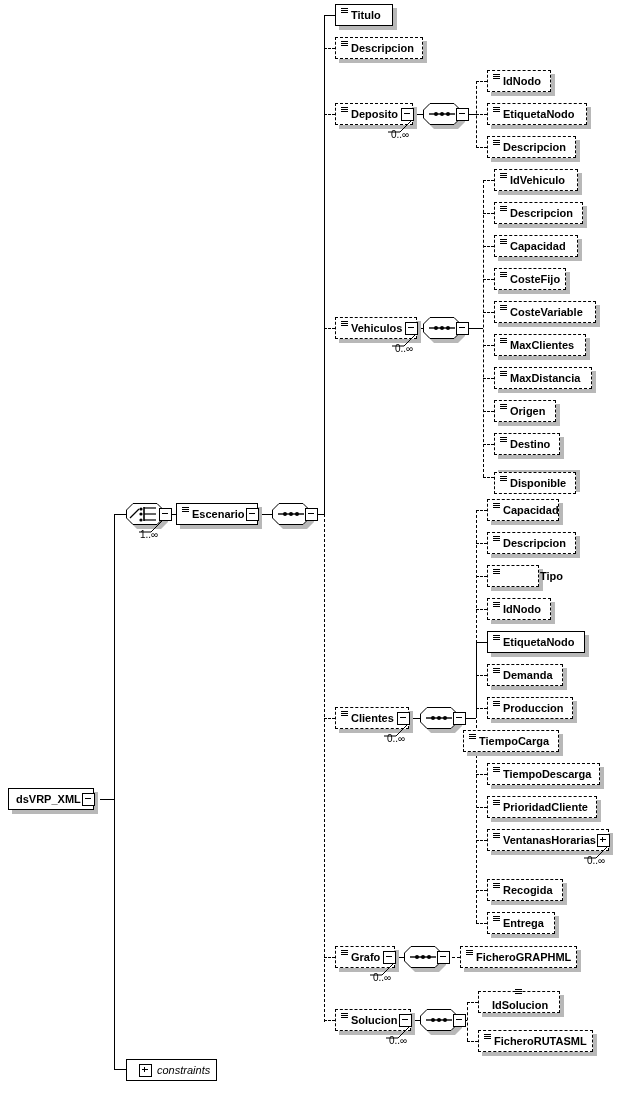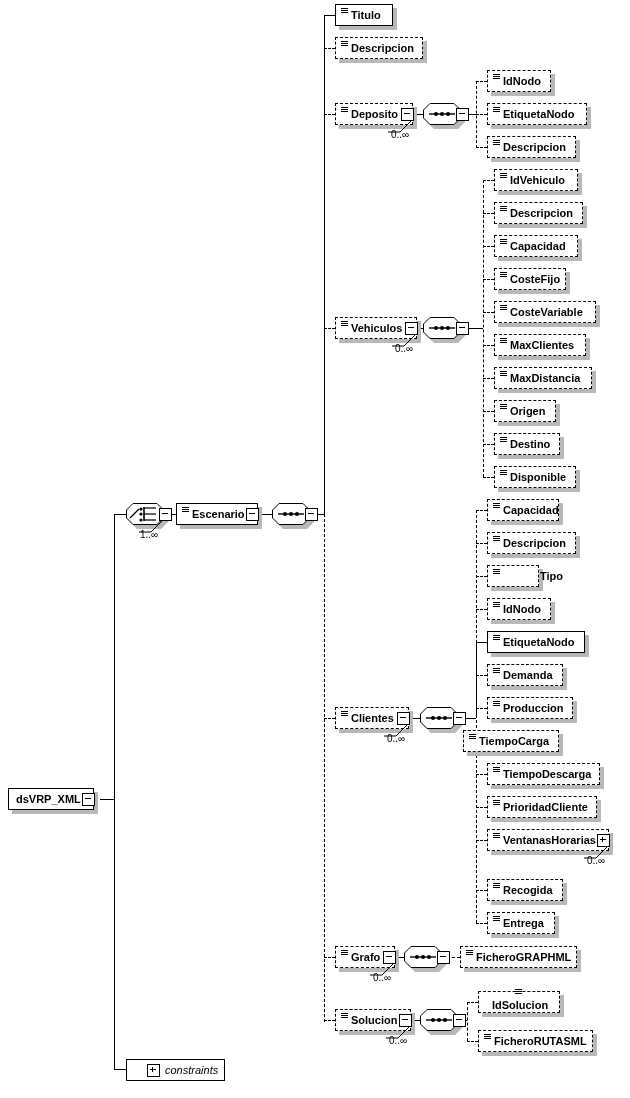--- a/index.html
+++ b/index.html
@@ -78,21 +78,21 @@
   
   .comp{position:absolute;width:38px;height:22px;z-index:2;}
   .comp .shp{position:absolute;left:0;top:0;}
   .comp-shadow{position:absolute;left:4px;top:4px;width:38px;height:22px;background:#b8b8b8;
     clip-path:polygon(7px 0,31px 0,38px 7px,38px 15px,31px 22px,7px 22px,0 15px,0 7px);z-index:1;}
   .comp-wrap{position:absolute;}
 
   
   .constraints{
     position:absolute;border:1px solid #000;background:#fff;height:20px;
-    display:flex;align-items:center;padding:0 6px 0 20px;
+    display:flex;align-items:center;padding:0 6px 0 12px;
     font-size:11px;font-style:italic;color:#000;white-space:nowrap;
   }
   .constraints .tg{
     position:relative;width:11px;height:11px;border:1px solid #000;background:#fff;margin-right:5px;flex:0 0 auto;
   }
   .constraints .tg::before{content:"";position:absolute;left:2px;top:4px;width:6px;height:1px;background:#000;}
   .constraints .tg::after{content:"";position:absolute;left:4px;top:2px;width:1px;height:5px;background:#000;}
 </style>
 </head>
 <body>
@@ -302,21 +302,21 @@
         <span class="elem-icon">
           <i></i>
           <i></i>
           <i></i>
         </span>
         <span class="label">Destino</span>
       </div>
     </div>
     <div class="node-wrap" style="left: 494px; top: 466px; width: 82px; height: 22px;">
       <div class="shadow" style="width: 82px; height: 22px;"></div>
-      <div class="node opt" style="width: 82px;">
+      <div class="node opt" style="width: 82px; margin-top: 6px;">
         <span class="elem-icon">
           <i></i>
           <i></i>
           <i></i>
         </span>
         <span class="label">Disponible</span>
       </div>
     </div>
     <div class="node-wrap" style="left: 335px; top: 707px; width: 74px; height: 22px; text-decoration: underline;">
       <div class="shadow" style="width: 74px; height: 22px;"></div>

